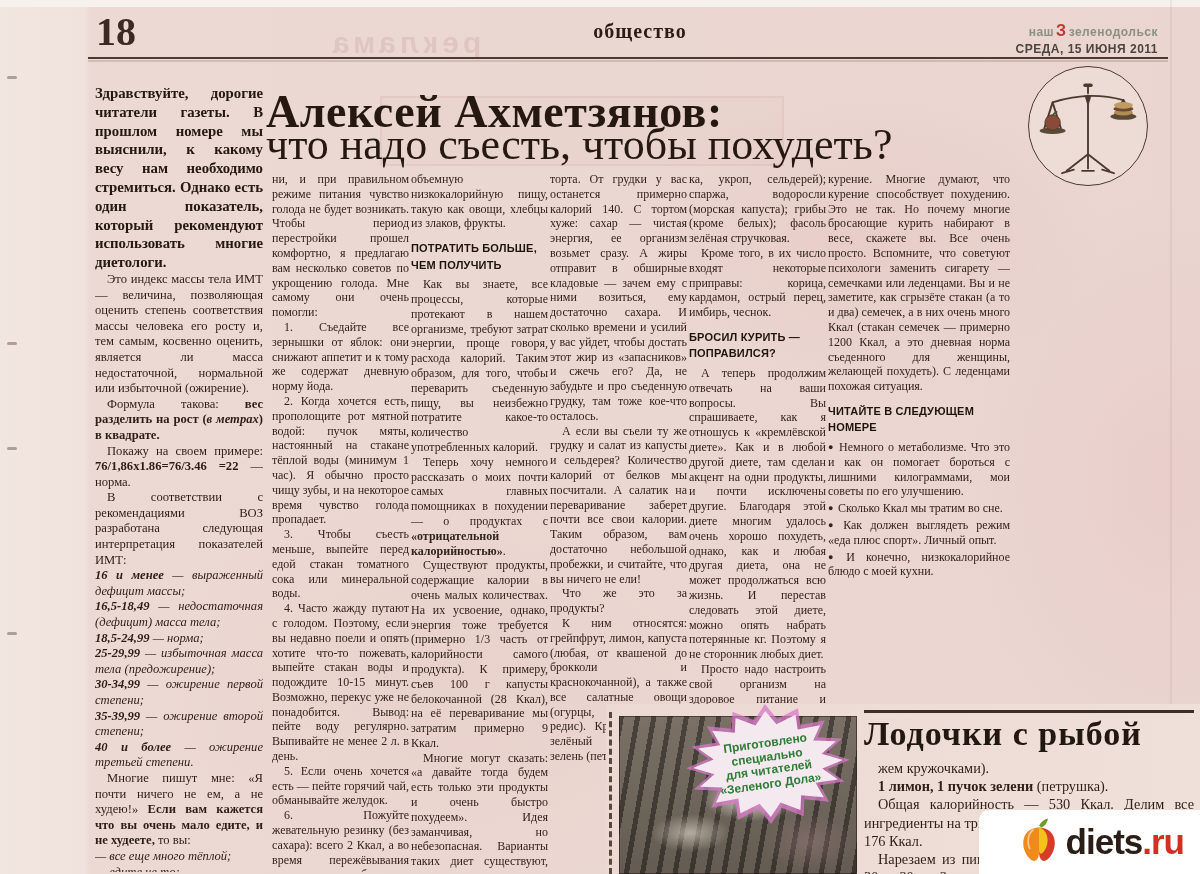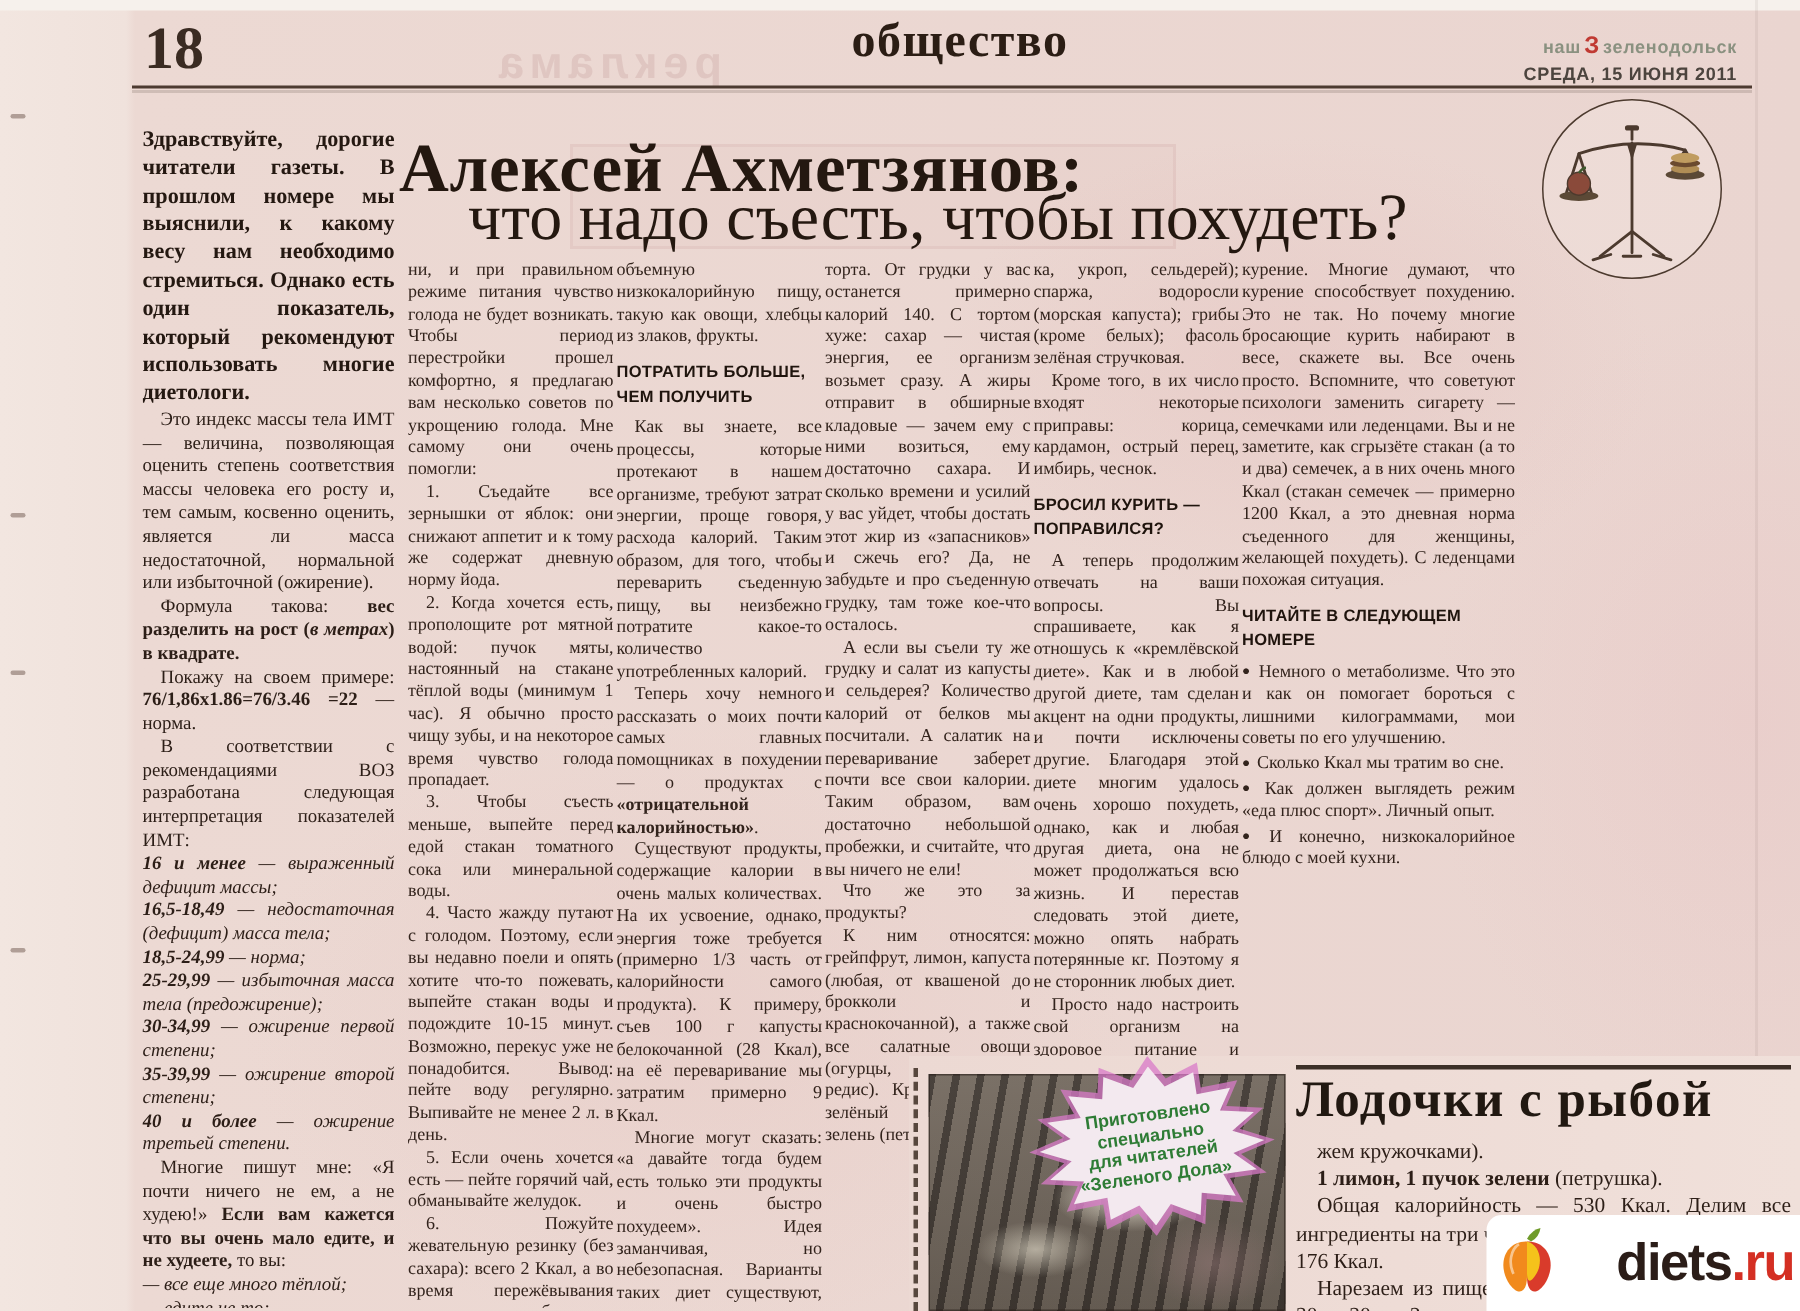--- a/index.html
+++ b/index.html
@@ -10,36 +10,36 @@
       radial-gradient(420px 300px at 38% 78%, rgba(228,194,190,.32), transparent 70%),
       radial-gradient(300px 400px at 97% 55%, rgba(232,196,196,.40), transparent 70%),
       linear-gradient(90deg,#f2e6e0 0px,#f0e2dc 84px,#ecd9d3 90px,#ead5d0 100%);
   }
   .page::before{content:'';position:absolute;left:0;top:0;right:0;height:7px;background:#f6f1ec;}
   .page::after{content:'';position:absolute;left:1170px;top:0;bottom:0;width:2px;background:rgba(90,60,60,.07);}
   .mark{position:absolute;left:7px;width:10px;height:3px;background:rgba(95,72,62,.45);border-radius:2px;}
 
   
   .page-num{position:absolute;left:96px;top:12px;font-size:40px;font-weight:700;line-height:40px;color:#3a2b22;}
-  .section-title{position:absolute;left:480px;top:8px;width:320px;text-align:center;
-    font-size:32px;font-weight:700;letter-spacing:1px;color:#2b1d14;}
+  .section-title{position:absolute;left:480px;top:20px;width:320px;text-align:center;
+    font-size:20px;font-weight:700;letter-spacing:1px;color:#2b1d14;}
   .masthead{position:absolute;right:42px;top:22px;text-align:right;font-family:"Liberation Sans",sans-serif;}
   .masthead-line{font-size:12px;font-weight:700;color:#8a9180;letter-spacing:.5px;}
   .masthead-z{color:#c03a33;font-size:16px;font-weight:700;padding:0 2px;}
   .edition-date{font-size:12px;font-weight:700;color:#4c443e;letter-spacing:.5px;margin-top:2px;}
   .head-rule{position:absolute;left:88px;top:57px;width:1080px;height:2px;background:#4d3b31;
     box-shadow:0 3px 0 rgba(77,59,49,.18);}
   .ghost{position:absolute;left:190px;top:26px;width:430px;text-align:center;
     font-family:"Liberation Sans",sans-serif;font-weight:700;font-size:30px;letter-spacing:4px;
     color:rgba(165,112,112,.17);transform:scaleX(-1);user-select:none;}
 
   
   .hl1{position:absolute;left:266px;top:76px;font-size:46px;line-height:46px;font-weight:700;
     letter-spacing:.5px;color:#241810;margin-top:13px;}
-  .hl2{position:absolute;left:266px;top:122px;font-size:44px;line-height:46px;font-weight:400;color:#241810;margin-left:46px;}
+  .hl2{position:absolute;left:266px;top:122px;font-size:44px;line-height:46px;font-weight:400;color:#241810;}
   .ghost-box{position:absolute;left:380px;top:96px;width:400px;height:66px;
     border:2px solid rgba(190,130,130,.12);background:rgba(210,160,160,.06);}
 
   
   .scales{position:absolute;left:1028px;top:66px;width:118px;height:118px;border:1.5px solid #4c3a2e;
     border-radius:50%;background:rgba(244,232,226,.35);}
   .scales svg{width:100%;height:100%;}
 
   
   .lead-col{position:absolute;left:95px;top:84px;width:168px;height:788px;overflow:hidden;
@@ -77,21 +77,21 @@
     font-family:"Liberation Sans",sans-serif;font-weight:700;font-size:12px;line-height:13.5px;
     color:#2e7c35;transform:rotate(-5deg);text-align:center;}
   .recipe{position:absolute;left:258px;top:6px;width:330px;}
   .recipe-rule{height:3px;background:#3c2f27;margin-bottom:2px;}
   .recipe-title{font-size:34px;line-height:38px;font-weight:700;letter-spacing:1px;color:#211811;margin:2px 0 6px;}
   .recipe-body{font-size:14.3px;line-height:18.2px;text-align:justify;color:#2c1e17;}
   .recipe-body .para{text-indent:14px;}
 
   
   .wm{position:absolute;right:0;bottom:0;width:205px;height:64px;background:#ffffff;z-index:8;
-    border-radius:10px 0 0 0;display:flex;align-items:center;justify-content:space-between;padding-right:4px;}
+    border-radius:10px 0 0 0;display:flex;align-items:center;justify-content:flex-end;padding-right:16px;}
   .wm svg{width:54px;height:54px;flex:none;}
   .wm-text{font-family:"Liberation Sans",sans-serif;font-weight:700;font-size:35px;color:#2b1d18;letter-spacing:-1px;}
   .wm-tld{color:#d42f23;}
 </style>
 </head>
 <body>
 
 <div class="page">
 
   <div class="ghost">реклама</div>

